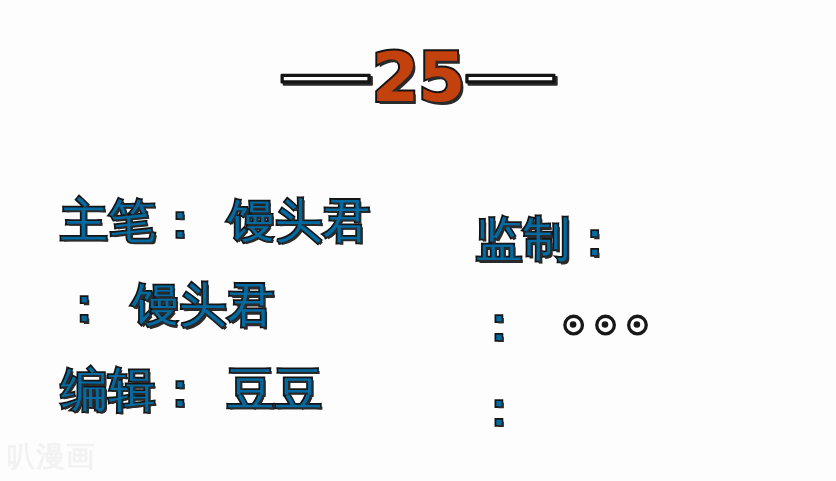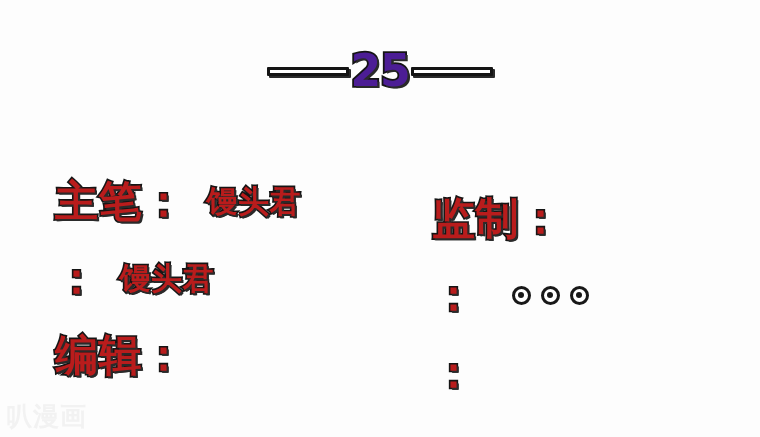--- a/index.html
+++ b/index.html
@@ -18,27 +18,27 @@
 
   .page {
     position: relative;
     width: 760px;
     height: 437px;
     background: #fdfdfd;
   }
 
   
   .outlined {
-    color: #b91c1c;
+    color: #0369a1;
     -webkit-text-stroke: 3.2px #151515;
     paint-order: stroke fill;
     text-shadow:
        2.2px 2.2px 0 #2a2a2a,
        1.6px 1.6px 0 #2a2a2a;
-    font-weight: 700;
+    font-weight: 400;
     letter-spacing: 0.5px;
     white-space: nowrap;
     user-select: none;
   }
 
   
   .chapter-header {
     position: absolute;
     top: 36px;
     left: 0;
@@ -52,25 +52,25 @@
   .chapter-dash {
     width: 82px;
     height: 9px;
     background: #ffffff;
     border: 3px solid #141414;
     box-sizing: border-box;
     box-shadow: 2px 2px 0 #2a2a2a;
     border-radius: 1px;
   }
   .chapter-number {
-    font-size: 44px;
+    font-size: 62px;
     line-height: 62px;
     font-family: "DejaVu Sans", "Liberation Sans", sans-serif;
     font-weight: 700;
-    color: #4c1d95;
+    color: #c2410c;
     -webkit-text-stroke: 3.6px #141414;
     paint-order: stroke fill;
     text-shadow: 2.4px 2.4px 0 #2a2a2a;
     padding: 0 1px;
     letter-spacing: -1px;
   }
 
   
   .credits {
     position: absolute;
@@ -103,21 +103,21 @@
     font-size: 43px;
     line-height: 48px;
   }
   .credit-colon {
     font-size: 43px;
     line-height: 48px;
     margin-left: 0px;
     margin-right: 4px;
   }
   .credit-value {
-    font-size: 31px;
+    font-size: 43px;
     line-height: 48px;
     margin-left: 17px;
   }
 
   
   .credit-value.dots {
     display: flex;
     align-items: center;
     gap: 10px;
     margin-left: 32px;
@@ -193,20 +193,21 @@
           <span class="bullseye"></span>
           <span class="bullseye"></span>
         </span>
       </div>
     </div>
 
     <div class="credit-row">
       <div class="credit-cell left">
         <span class="outlined credit-label">编辑</span>
         <span class="outlined credit-colon">：</span>
+        <span class="outlined credit-value">豆豆</span>
       </div>
       <div class="credit-cell right">
         <span class="outlined credit-colon">：</span>
       </div>
     </div>
 
   </div>
 
   <div class="watermark">叭漫画</div>
 

